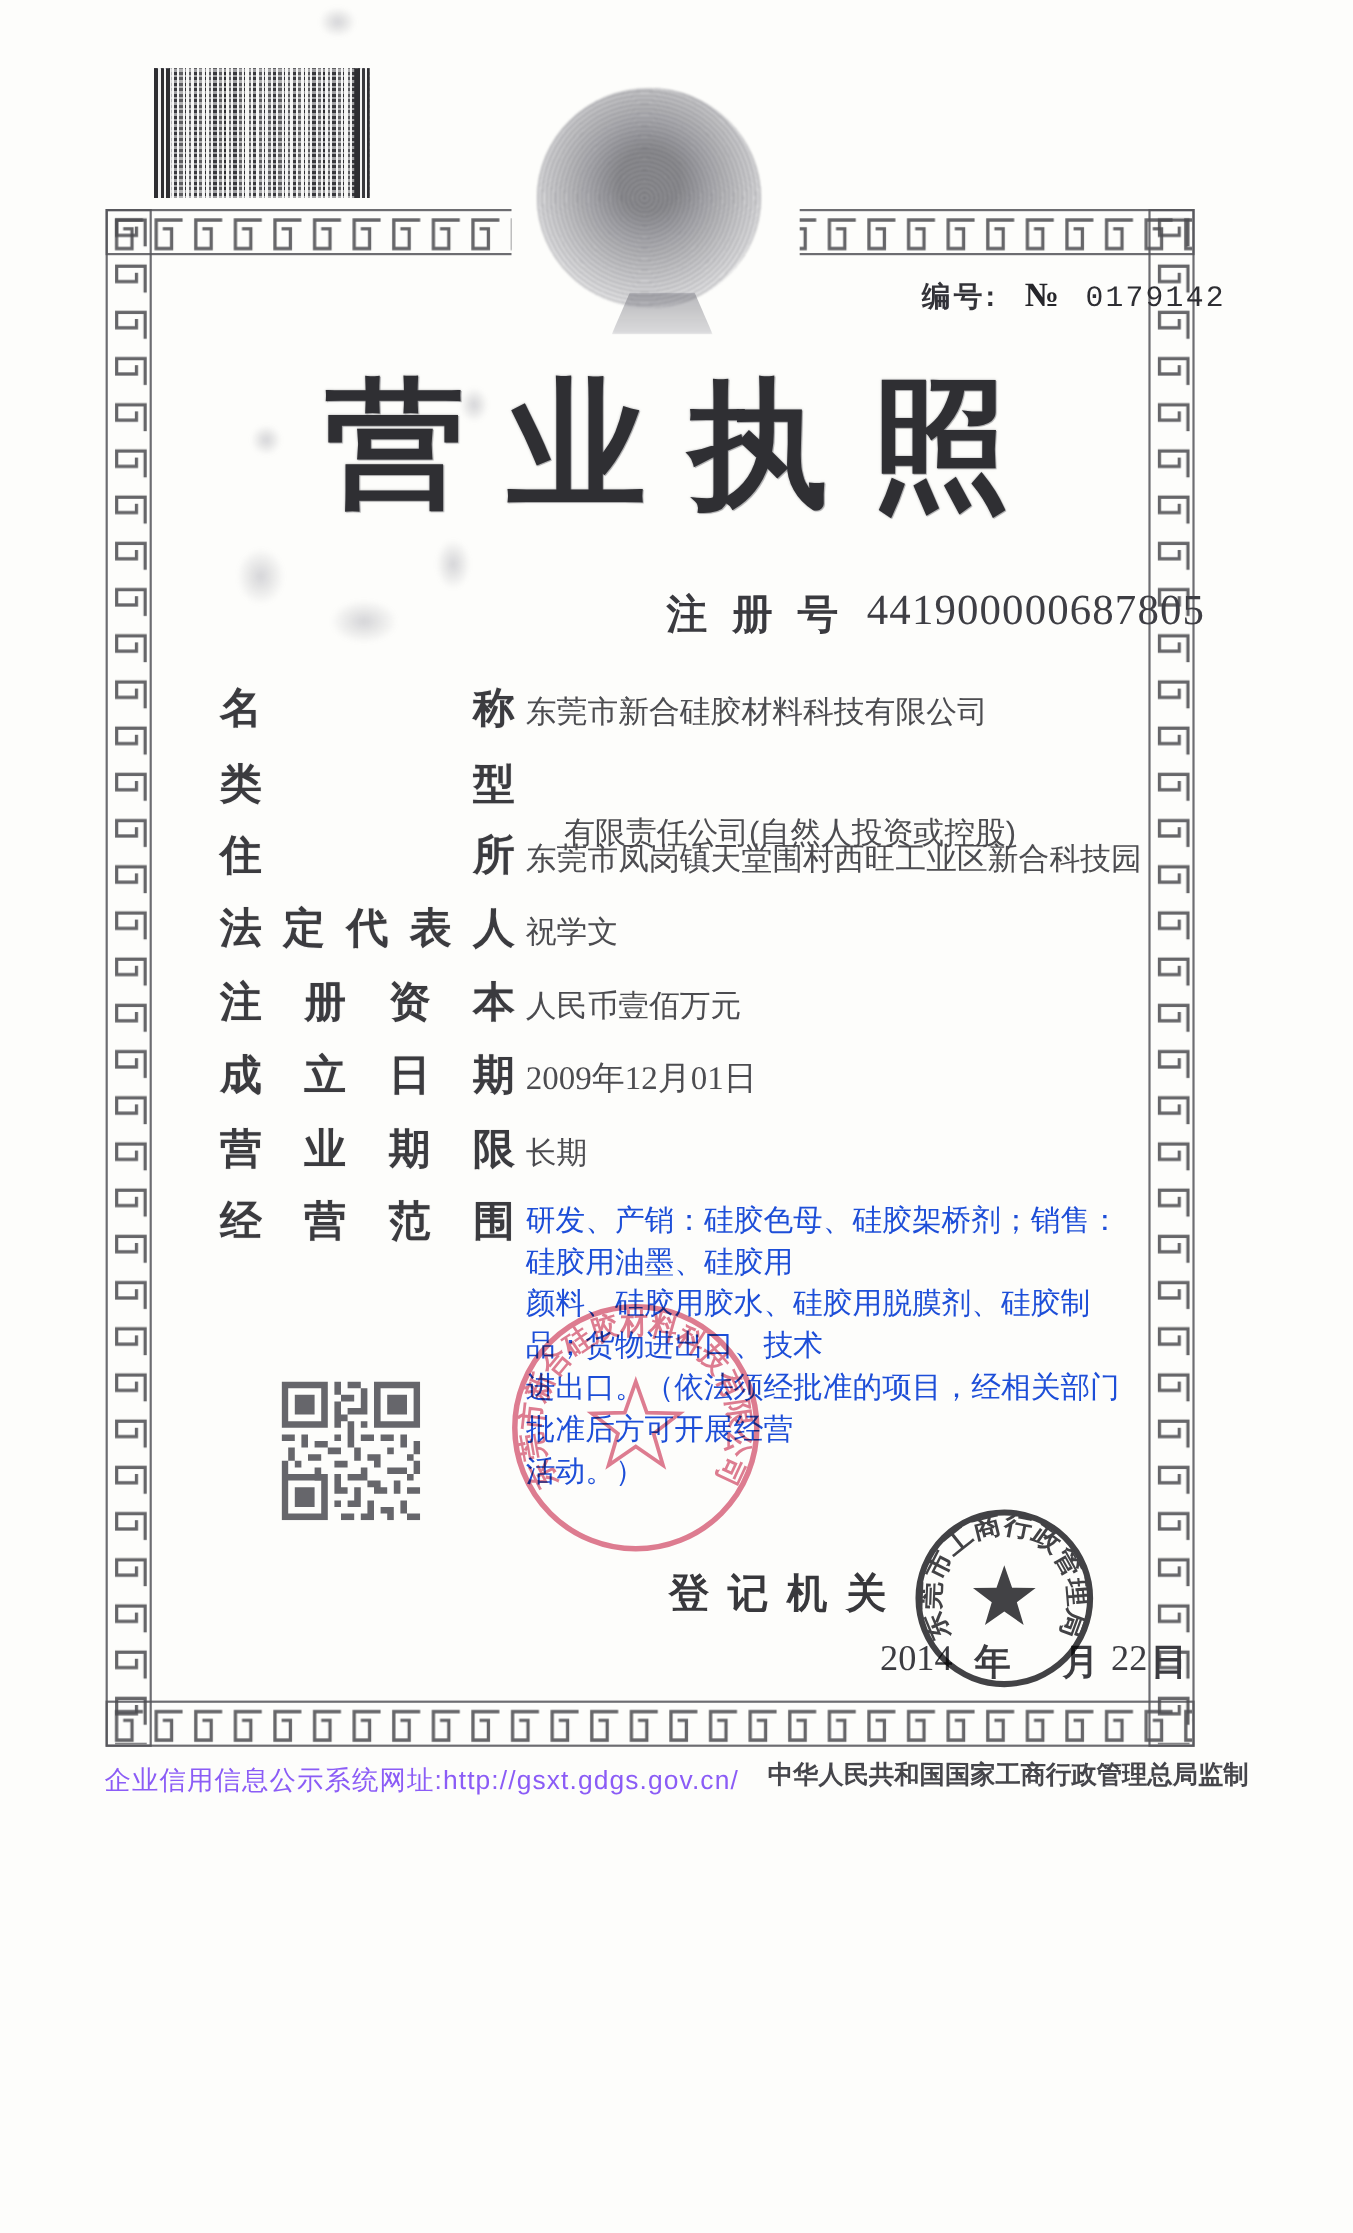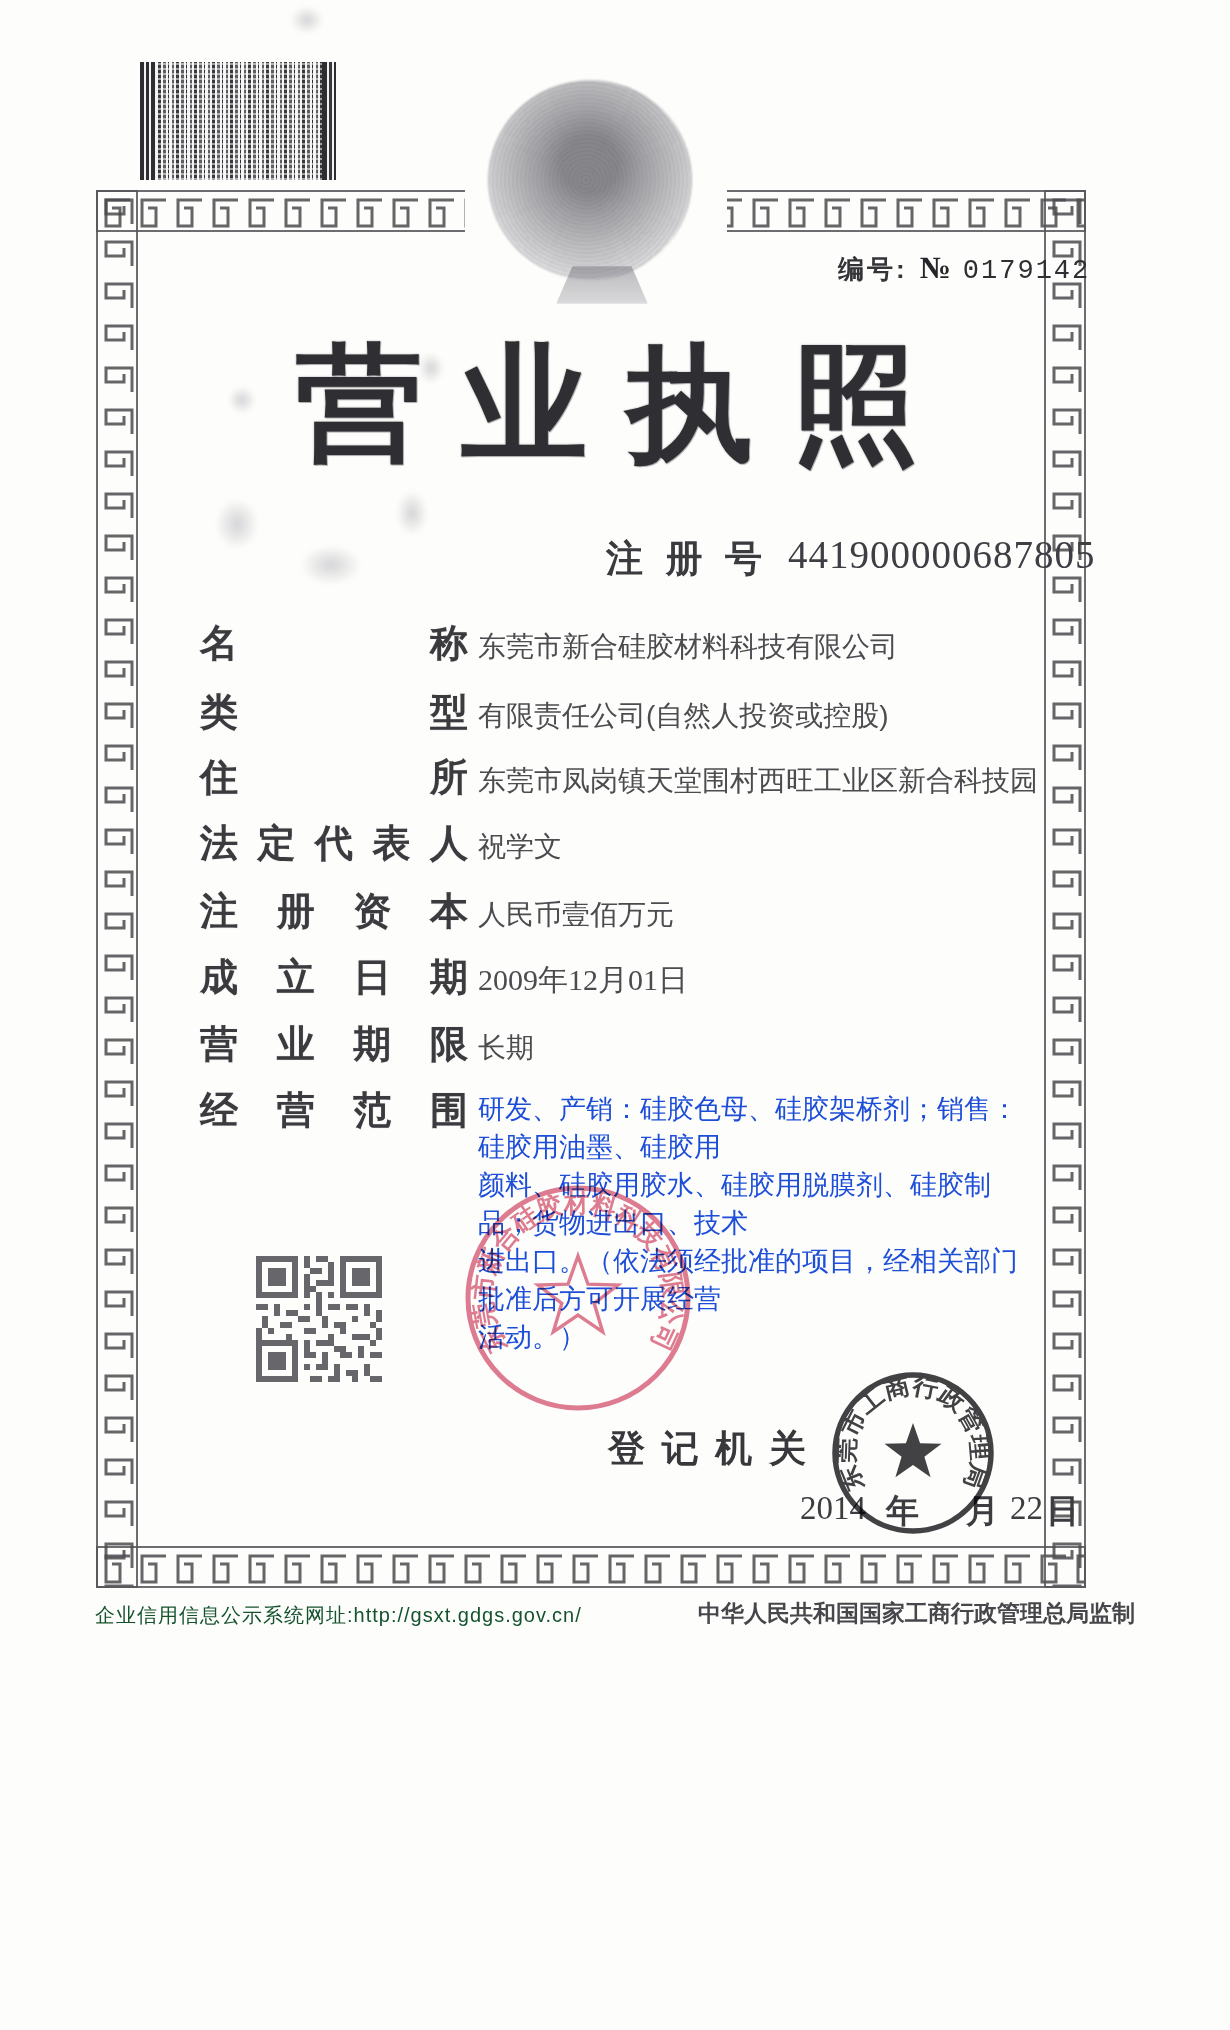--- a/index.html
+++ b/index.html
@@ -29,21 +29,21 @@
   .emblem{position:absolute;left:488px;top:80px;width:204px;height:200px;border-radius:50%;z-index:3;
     background:
       radial-gradient(circle at 50% 42%, rgba(66,66,74,.60) 0 18%, rgba(92,92,100,.52) 34%, rgba(120,120,128,.42) 52%, rgba(150,150,158,.30) 68%, rgba(190,190,196,.16) 80%, rgba(220,220,224,0) 92%),
       repeating-radial-gradient(circle at 48% 50%, rgba(70,70,80,.25) 0 2px, rgba(255,255,255,.2) 2px 4px);
     filter:blur(1.2px);}
   .emblem-base{position:absolute;left:556px;top:266px;width:92px;height:38px;z-index:3;
     background:linear-gradient(rgba(100,100,110,.45), rgba(140,140,150,.30));
     clip-path:polygon(18% 0,82% 0,100% 100%,0 100%);filter:blur(1.3px);}
 
   
-  .serial{position:absolute;left:838px;top:250px;z-index:4;display:flex;align-items:baseline;gap:12px;}
+  .serial{position:absolute;left:838px;top:250px;z-index:4;display:flex;align-items:baseline;gap:24px;}
   .serial .lab{font-size:26px;letter-spacing:3px;color:#333338;font-weight:600;}
   .serial .nosign{font-family:"Liberation Serif", serif;font-weight:700;font-size:31px;color:#26262a;}
   .serial .num{font-family:"Liberation Mono", monospace;font-size:27px;letter-spacing:2px;color:#2e2e33;}
 
   
   .doc-title{position:absolute;left:296px;top:328px;width:622px;display:flex;justify-content:space-between;
     z-index:4;font-size:126px;font-weight:700;color:#2f2f33;line-height:1.2;
     text-shadow:0 0 2px rgba(70,70,75,.55), 1px 1px 0 rgba(90,90,95,.35);}
 
   
@@ -67,21 +67,21 @@
   .seal-red{left:458px;top:1178px;opacity:.82;}
   .seal-black{left:828px;top:1368px;opacity:.9;}
 
   
   .registrar{position:absolute;left:608px;top:1424px;width:198px;display:flex;justify-content:space-between;
     z-index:4;font-size:37px;font-weight:600;color:#38383c;}
   .dt{position:absolute;z-index:5;font-size:33px;color:#3c3c41;font-family:"Liberation Serif", serif;margin-left:28px;}
   .dt-cjk{font-family:"Liberation Sans", sans-serif;font-weight:600;}
 
   
-  .foot-left{position:absolute;left:95px;top:1602px;z-index:4;font-size:20px;color:#14532d;letter-spacing:1px;}
+  .foot-left{position:absolute;left:95px;top:1602px;z-index:4;font-size:24px;color:#8b5cf6;letter-spacing:1px;}
   .foot-right{position:absolute;left:698px;top:1598px;z-index:4;font-size:23px;font-weight:600;color:#46464b;}
 
   
   .smudge{position:absolute;z-index:3;filter:blur(2px);
     background:radial-gradient(ellipse at center, rgba(120,120,132,.30), rgba(120,120,132,0) 70%);}
 </style>
 </head>
 <body>
 
 <div id="canvas">
@@ -153,21 +153,21 @@
   <div class="row-label" style="top:618px;">
       <span>名</span>
       <span>称</span>
     </div>
   <div class="row-value" style="top:628px;">东莞市新合硅胶材料科技有限公司</div>
 
   <div class="row-label" style="top:687px;">
       <span>类</span>
       <span>型</span>
     </div>
-  <div class="row-value" style="top:697px;">有限责任公司(自然人投资或控股)</div>
+  <div class="row-value" style="top:738px;margin-left:35px;">有限责任公司(自然人投资或控股)</div>
 
   <div class="row-label" style="top:752px;">
       <span>住</span>
       <span>所</span>
     </div>
   <div class="row-value" style="top:762px;">东莞市凤岗镇天堂围村西旺工业区新合科技园</div>
 
   <div class="row-label" style="top:818px;">
       <span>法</span>
       <span>定</span>

